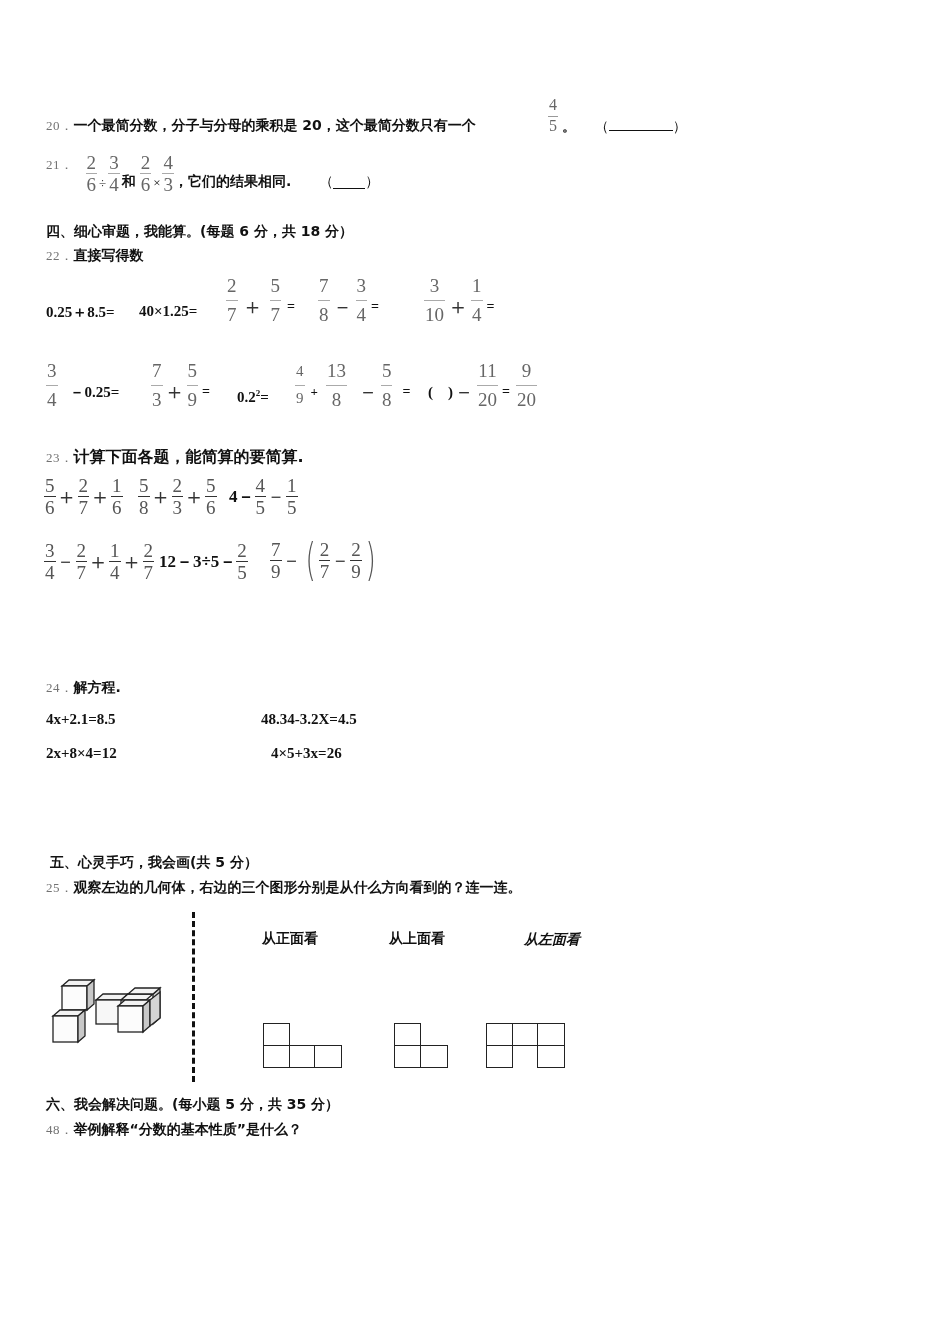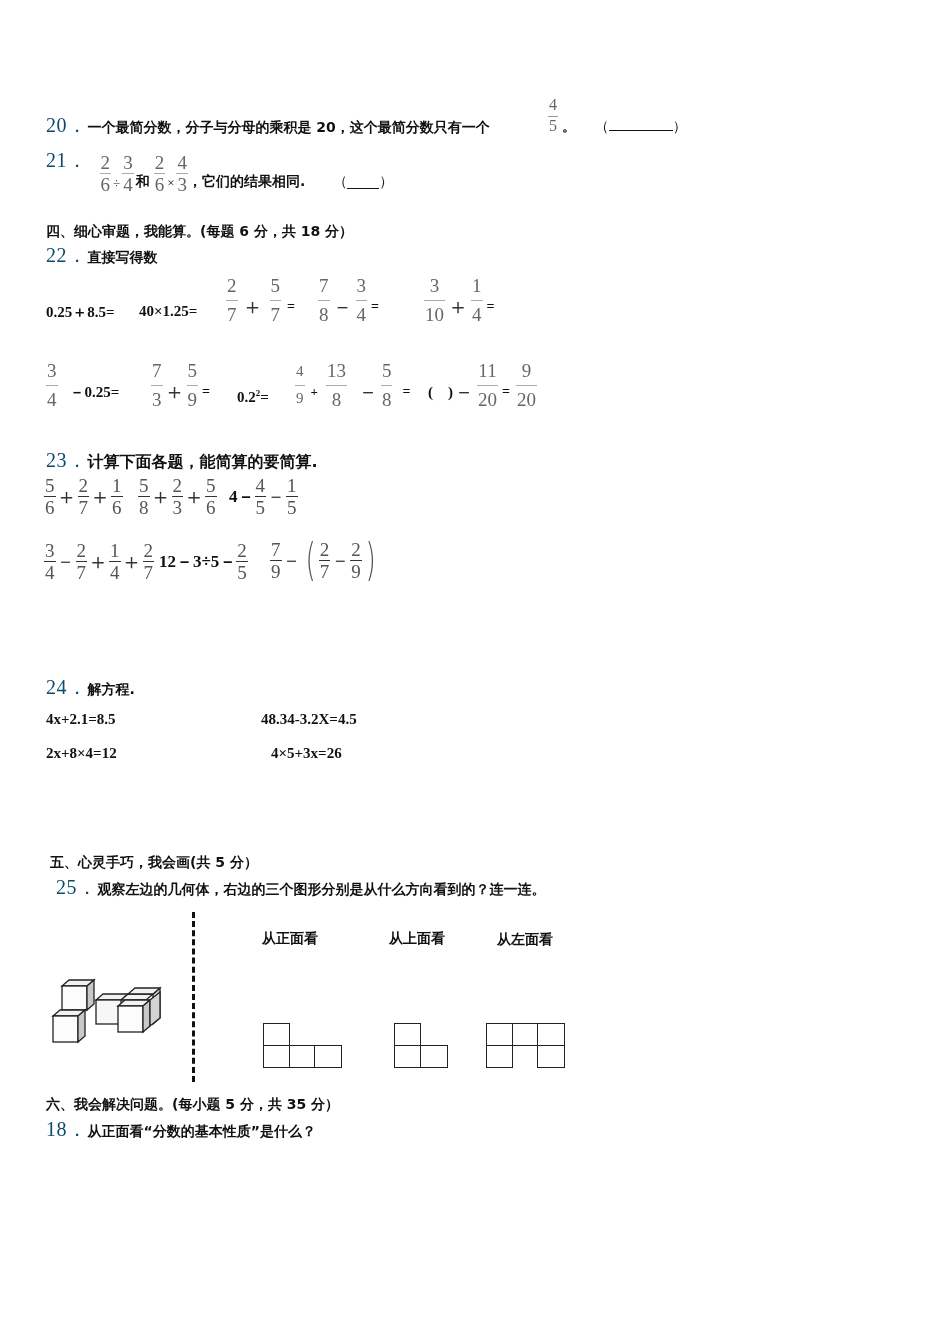--- a/index.html
+++ b/index.html
@@ -1,19 +1,19 @@
 <!DOCTYPE html>
 <html><head>
 <meta charset="utf-8">
 <style>
   html, body { margin: 0; padding: 0; background: #ffffff; }
   body { width: 950px; height: 1344px; position: relative; overflow: hidden; font-family: "DejaVu Serif", "Liberation Serif", serif; color: #111; }
   .abs { position: absolute; white-space: nowrap; }
   .line { font-size: 15px; line-height: 18px; }
-  .num { font-family: "Liberation Serif", serif; color: #0c4a6e; font-size: 20px; letter-spacing: 0.5px; }
+  .num { font-family: "Liberation Serif", serif; color: #737373; font-size: 13px; letter-spacing: 0.5px; }
   .cn { font-family: "DejaVu Sans", sans-serif; font-size: 14px; font-weight: bold; }
   .cn-n { font-family: "DejaVu Sans", sans-serif; font-size: 14px; }
   .b { font-weight: bold; }
   .blank { display: inline-block; border-bottom: 1.5px solid #111; height: 14px; vertical-align: baseline; }
   
   .frac { display: inline-flex; flex-direction: column; align-items: center; vertical-align: middle; font-family: "Liberation Serif", serif; }
   .frac .n, .frac .d { line-height: 1; padding: 0 1px; }
   .frac .bar { width: 100%; border-top: 1px solid #999; margin: 2px 0; }
   .gray { color: #666; }
   .g-frac { font-size: 19px; color: #666; }
@@ -314,21 +314,21 @@
 
 <div class="abs line" style="left:46px; top:678px;">
   <span class="num">24．</span><span class="cn">解方程.</span>
 </div>
 <div class="abs bold-num" style="left:46px; top:711px;">4x+2.1=8.5</div>
 <div class="abs bold-num" style="left:261px; top:711px;">48.34-3.2X=4.5</div>
 <div class="abs bold-num" style="left:46px; top:745px;">2x+8×4=12</div>
 <div class="abs bold-num" style="left:271px; top:745px;">4×5+3x=26</div>
 
 <div class="abs line cn" style="left:50px; top:853px;">五、心灵手巧，我会画(共 5 分）</div>
-<div class="abs line" style="left:56px; top:878px;text-align:right;">
+<div class="abs line" style="left:46px; top:878px;text-align:right;">
   <span class="num">25．</span><span class="cn">观察左边的几何体，右边的三个图形分别是从什么方向看到的？连一连。</span>
 </div>
 
 <svg class="abs" style="left:48px; top:978px;" width="124" height="74" viewBox="0 0 124 74">
   <g stroke="#222" stroke-width="1.3" fill="#fafafa">
 
     <polygon points="48,22 73,22 80,16 55,16" fill="#f2f2f2"></polygon>
     <polygon points="73,22 98,22 105,16 80,16" fill="#f2f2f2"></polygon>
 
     <polygon points="105,16 112,10 112,40 105,46" fill="#cfcfcf"></polygon>
@@ -348,21 +348,21 @@
     <rect x="70" y="28" width="25" height="26" fill="#fcfcfc"></rect>
     <polygon points="95,28 102,22 102,48 95,54" fill="#c8c8c8"></polygon>
     <polygon points="102,22 112,14 112,40 102,48" fill="#d4d4d4"></polygon>
   </g>
 </svg>
 
 <div class="dashed-divider"></div>
 
 <div class="abs view-label" style="left:254px; top:930px;">从正面看</div>
 <div class="abs view-label" style="left:381px; top:930px;">从上面看</div>
-<div class="abs view-label" style="left:489px; top:931px;">从左面看</div>
+<div class="abs view-label" style="left:516px; top:931px;font-style:italic;">从左面看</div>
 
 <div class="grid-shape" style="left:263px; top:1023px; width:80px; height:44px;">
   <div class="cell" style="left:0; top:0; width:27px; height:23px;"></div>
   <div class="cell" style="left:0; top:21.5px; width:27px; height:23px;"></div>
   <div class="cell" style="left:25.5px; top:21.5px; width:27px; height:23px;"></div>
   <div class="cell" style="left:51px; top:21.5px; width:28px; height:23px;"></div>
 </div>
 
 <div class="grid-shape" style="left:394px; top:1023px; width:54px; height:44px;">
   <div class="cell" style="left:0; top:0; width:27px; height:23px;"></div>
@@ -373,14 +373,14 @@
 <div class="grid-shape" style="left:486px; top:1023px; width:80px; height:44px;">
   <div class="cell" style="left:0; top:0; width:27px; height:23px;"></div>
   <div class="cell" style="left:25.5px; top:0; width:27px; height:23px;"></div>
   <div class="cell" style="left:51px; top:0; width:28px; height:23px;"></div>
   <div class="cell" style="left:0; top:21.5px; width:27px; height:23px;"></div>
   <div class="cell" style="left:51px; top:21.5px; width:28px; height:23px;"></div>
 </div>
 
 <div class="abs line cn" style="left:46px; top:1095px;">六、我会解决问题。(每小题 5 分，共 35 分）</div>
 <div class="abs line" style="left:46px; top:1120px;">
-  <span class="num">18．</span><span class="cn">从正面看“分数的基本性质”是什么？</span>
+  <span class="num">48．</span><span class="cn">举例解释“分数的基本性质”是什么？</span>
 </div>
 
 </body></html>

